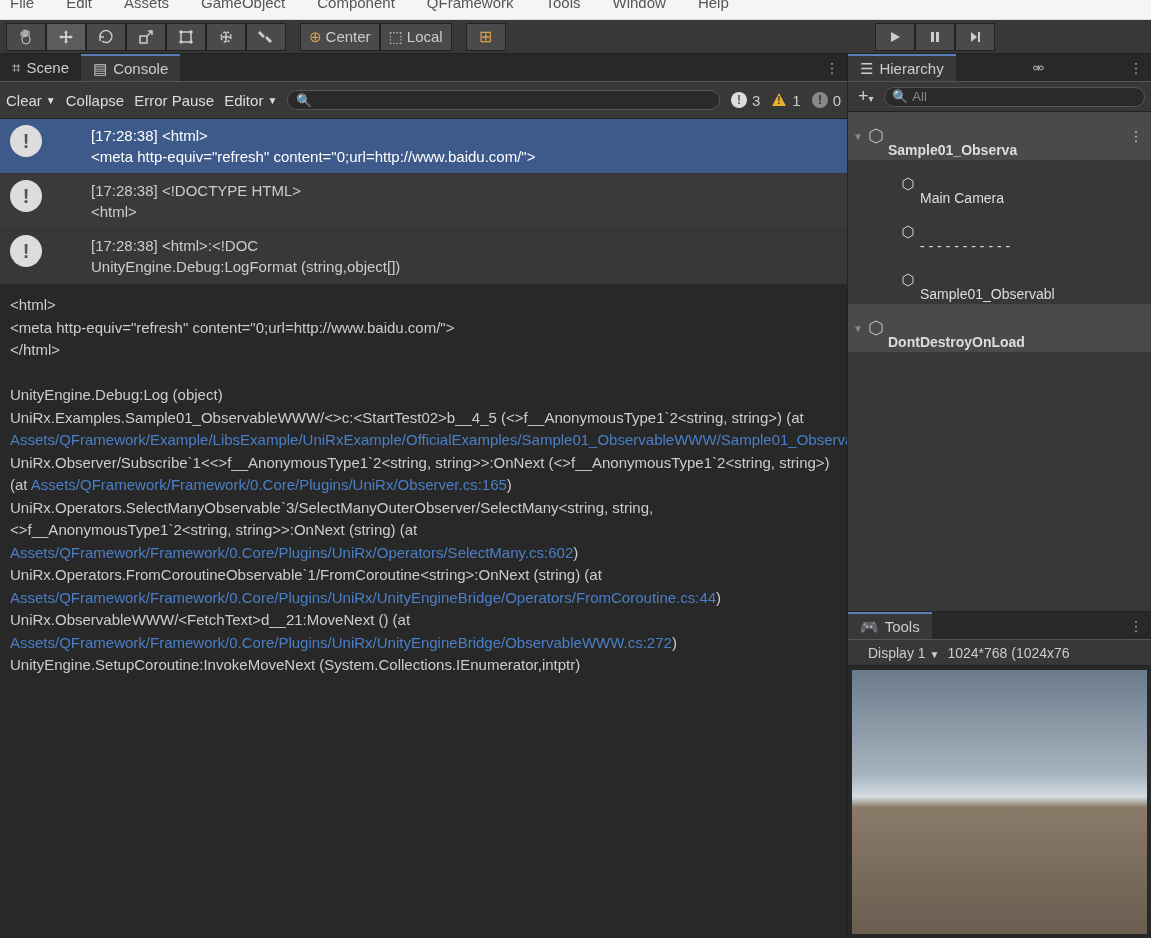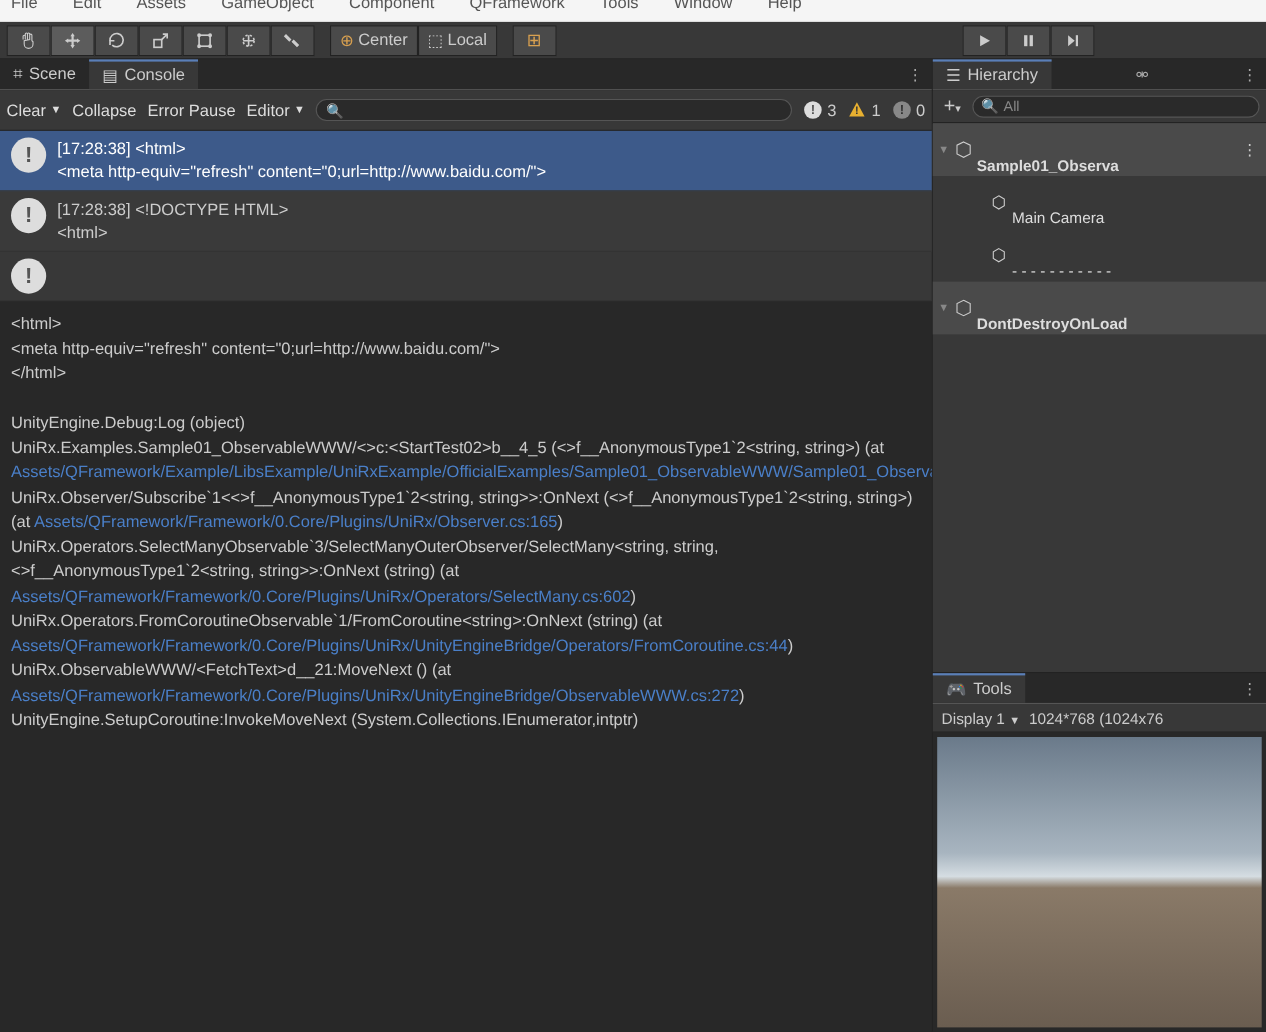--- a/index.html
+++ b/index.html
@@ -22,36 +22,36 @@
 .console-bar { background:#383838; height:37px; display:flex; align-items:center; padding:0 6px; gap:10px; border-bottom:1px solid #222; }
 .cb-btn { color:#ddd; font-size:15px; display:flex; align-items:center; gap:4px; }
 .search { background:#2a2a2a; border:1px solid #555; border-radius:12px; height:20px; flex:1; padding:0 8px; color:#888; display:flex; align-items:center; font-size:13px; }
 .count-group { display:flex; align-items:center; gap:4px; }
 .count { color:#ccc; font-size:15px; }
 .log-list { background:#383838; }
 .log-item { display:flex; padding:6px 10px; gap:10px; border-bottom:1px solid #333; }
 .log-item.sel { background:#3d5a8a; color:#fff; }
 .log-item.alt { background:#3a3a3a; }
 .log-icon { width:32px; height:32px; border-radius:50%; background:#ddd; display:flex; align-items:center; justify-content:center; color:#555; font-weight:bold; font-size:20px; flex-shrink:0; }
-.log-text { font-size:15px; line-height:1.4; }
+.log-text { font-size:15px; line-height:1.4;margin-left:39px; }
 .detail { flex:1; background:#282828; padding:10px; font-size:15px; line-height:1.5; overflow:hidden; font-family:Arial,sans-serif; color:#ccc; }
 .detail .link { color:#4a7fc8; }
 .hier-bar { background:#383838; height:30px; display:flex; align-items:center; padding:0 6px; gap:6px; border-bottom:1px solid #222; }
 .plus { font-size:18px; color:#ccc; padding:0 4px; }
 .hier-tree { background:#383838; flex:1; font-size:14px; }
 .tree-item { display:flex; align-items:center; padding:2px 4px; gap:4px; }
 .tree-item.root { background:#4a4a4a; }
 .tree-item.root2 { background:#4a4a4a; }
 .tree-item .arrow { width:12px; color:#888; font-size:10px; text-align:center; }
 .tree-item .indent { width:20px; }
 .unity-icon { width:16px; height:16px; }
 .tree-label { color:#ddd;margin-top:28px; }
 .tree-label.bold { font-weight:bold; }
 .game-panel { height:327px; display:flex; flex-direction:column; border-top:1px solid #222; }
-.game-bar { background:#383838; height:26px; display:flex; align-items:center; padding:0 8px; gap:8px; font-size:14px; border-bottom:1px solid #222; }
+.game-bar { background:#383838; height:26px; display:flex; align-items:center; padding:0 20px; gap:8px; font-size:14px; border-bottom:1px solid #222; }
 .game-view { flex:1; background:linear-gradient(to bottom, #6a7a8a 0%, #a8b5c0 40%, #d5dde2 48%, #8a7a68 52%, #6a5d50 100%); margin:4px; }
 svg { display:block; }
 </style>
 </head>
 <body>
 
 <div class="menubar">
   <span>File</span>
   <span>Edit</span>
   <span>Assets</span>
@@ -193,20 +193,21 @@
       <div class="log-item sel">
         <div class="log-icon">!</div>
         <div class="log-text"><span>[17:28:38]</span> <span>&lt;html&gt;</span><br><span>&lt;meta http-equiv="refresh" content="0;url=http://www.baidu.com/"&gt;</span></div>
       </div>
       <div class="log-item alt">
         <div class="log-icon">!</div>
         <div class="log-text"><span>[17:28:38]</span> <span>&lt;!DOCTYPE HTML&gt;</span><br><span>&lt;html&gt;</span></div>
       </div>
       <div class="log-item">
         <div class="log-icon">!</div>
+        <div class="log-text"><span>[17:28:38]</span> <span>&lt;html&gt;:&lt;!DOC</span><br><span>UnityEngine.Debug:LogFormat (string,object[])</span></div>
       </div>
     </div>
     <div class="detail">
       <span>&lt;html&gt;</span><br>
       <span>&lt;meta http-equiv="refresh" content="0;url=http://www.baidu.com/"&gt;</span><br>
       <span>&lt;/html&gt;</span><br><br>
       <span>UnityEngine.Debug:Log (object)</span><br>
       <span>UniRx.Examples.Sample01_ObservableWWW/&lt;&gt;c:&lt;StartTest02&gt;b__4_5 (&lt;&gt;f__AnonymousType1`2&lt;string, string&gt;) (at </span><span class="link">Assets/QFramework/Example/LibsExample/UniRxExample/OfficialExamples/Sample01_ObservableWWW/Sample01_ObservableWWW.cs:107</span><br>
       <span>UniRx.Observer/Subscribe`1&lt;&lt;&gt;f__AnonymousType1`2&lt;string, string&gt;&gt;:OnNext (&lt;&gt;f__AnonymousType1`2&lt;string, string&gt;) (at </span><span class="link">Assets/QFramework/Framework/0.Core/Plugins/UniRx/Observer.cs:165</span><span>)</span><br>
       <span>UniRx.Operators.SelectManyObservable`3/SelectManyOuterObserver/SelectMany&lt;string, string, &lt;&gt;f__AnonymousType1`2&lt;string, string&gt;&gt;:OnNext (string) (at </span><span class="link">Assets/QFramework/Framework/0.Core/Plugins/UniRx/Operators/SelectMany.cs:602</span><span>)</span><br>
@@ -247,20 +248,28 @@
           <span class="tree-label">Main Camera</span>
         </div>
       <div class="tree-item">
           <span class="indent"></span>
           <span class="indent"></span>
           <svg class="unity-icon" viewBox="0 0 16 16">
             <path d="M8 2 l5 3 v6 l-5 3 l-5 -3 v-6 z" fill="none" stroke="#ccc"></path>
           </svg>
           <span class="tree-label">- - - - - - - - - - -</span>
         </div>
+      <div class="tree-item">
+          <span class="indent"></span>
+          <span class="indent"></span>
+          <svg class="unity-icon" viewBox="0 0 16 16">
+            <path d="M8 2 l5 3 v6 l-5 3 l-5 -3 v-6 z" fill="none" stroke="#ccc"></path>
+          </svg>
+          <span class="tree-label">Sample01_Observabl</span>
+        </div>
       <div class="tree-item root2">
         <span class="arrow">▼</span>
         <svg class="unity-icon" viewBox="0 0 16 16">
             <path d="M8 1 l6 3 v8 l-6 3 l-6 -3 v-8 z" fill="none" stroke="#ccc"></path>
           </svg>
         <span class="tree-label bold">DontDestroyOnLoad</span>
       </div>
     </div>
 
     <div class="game-panel">

